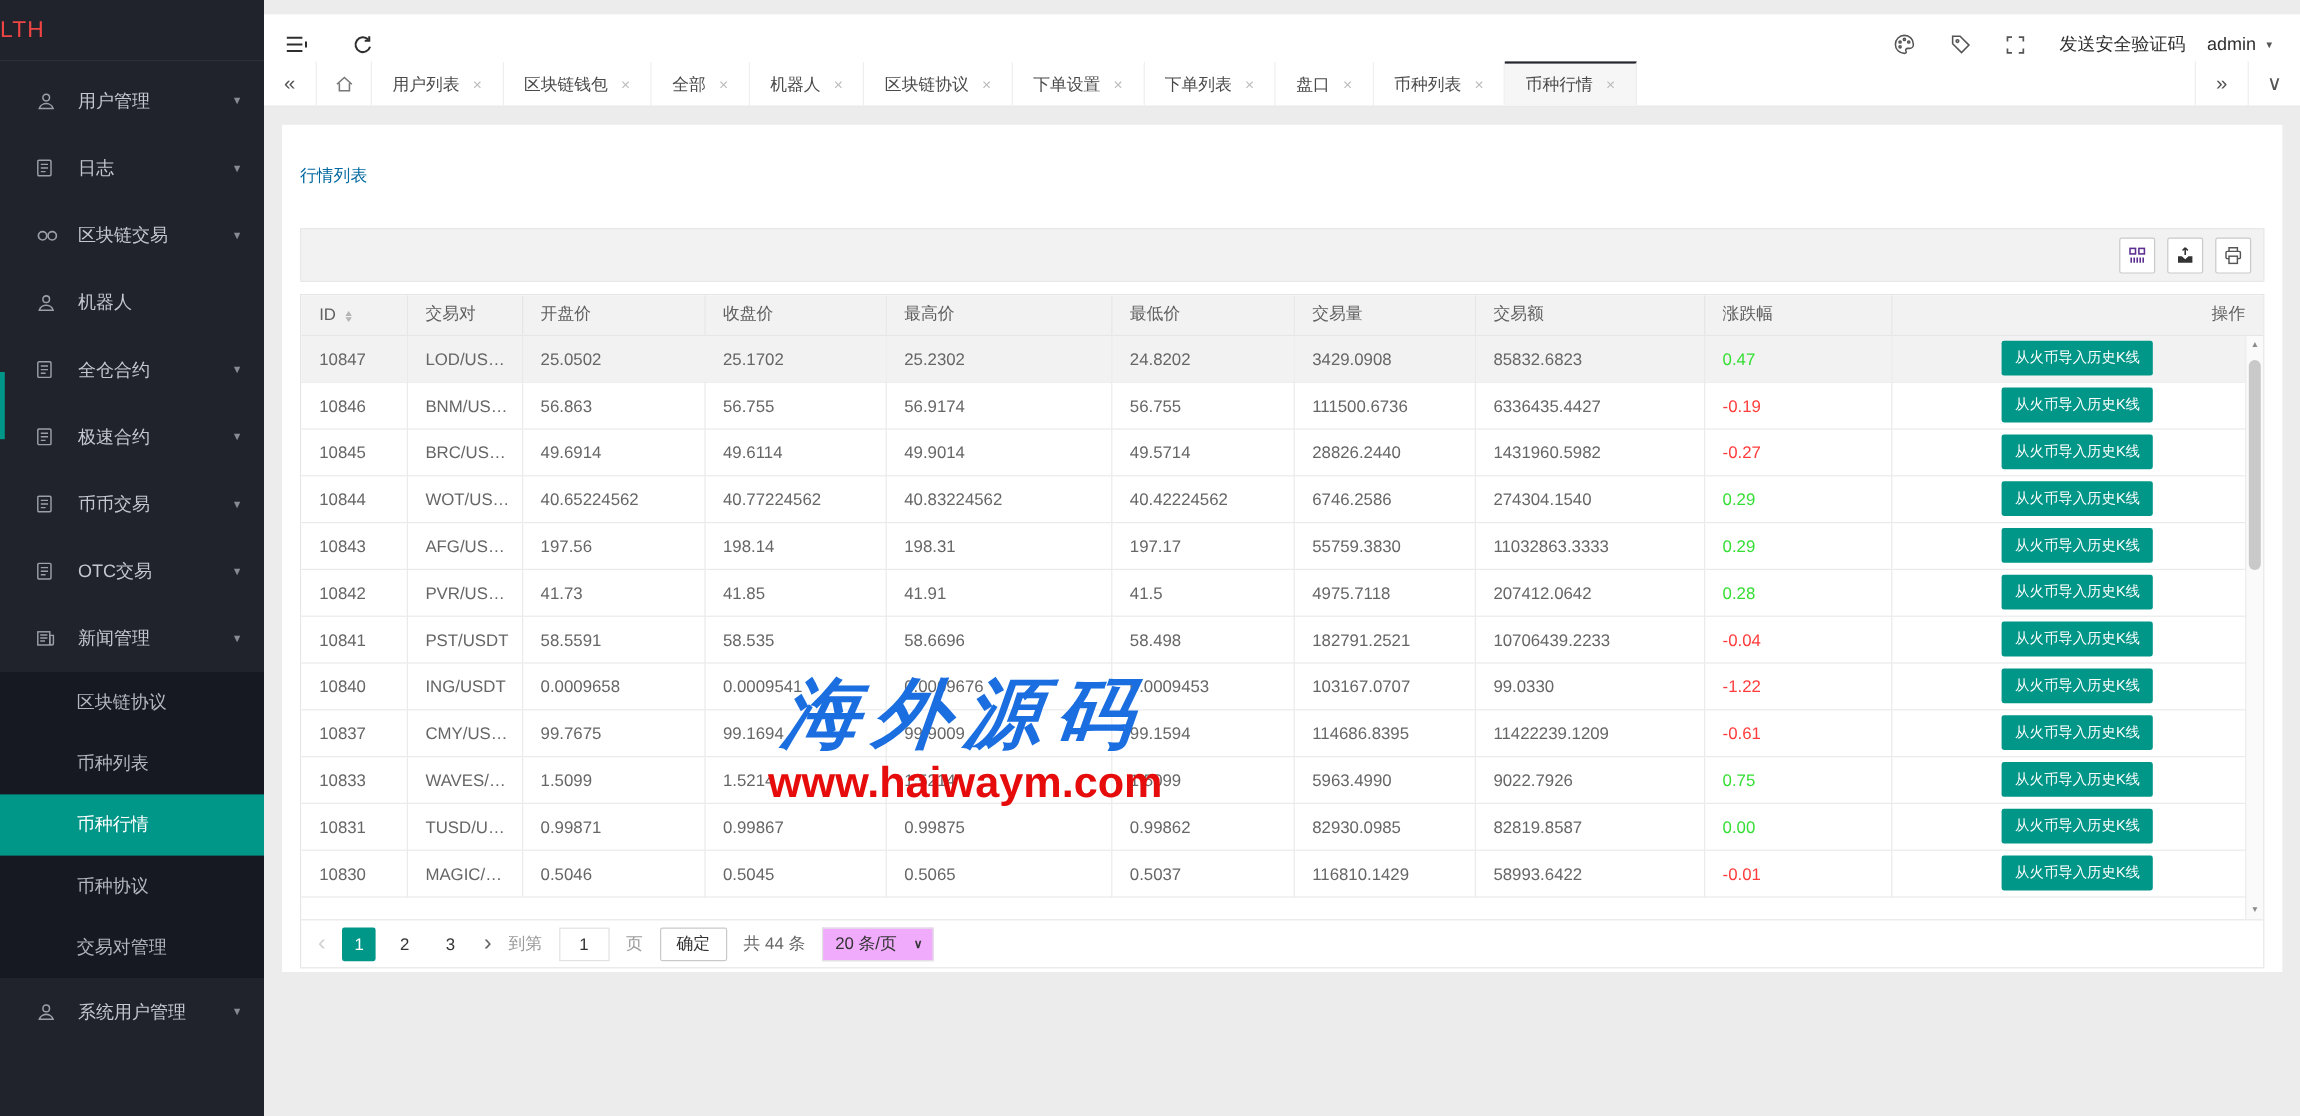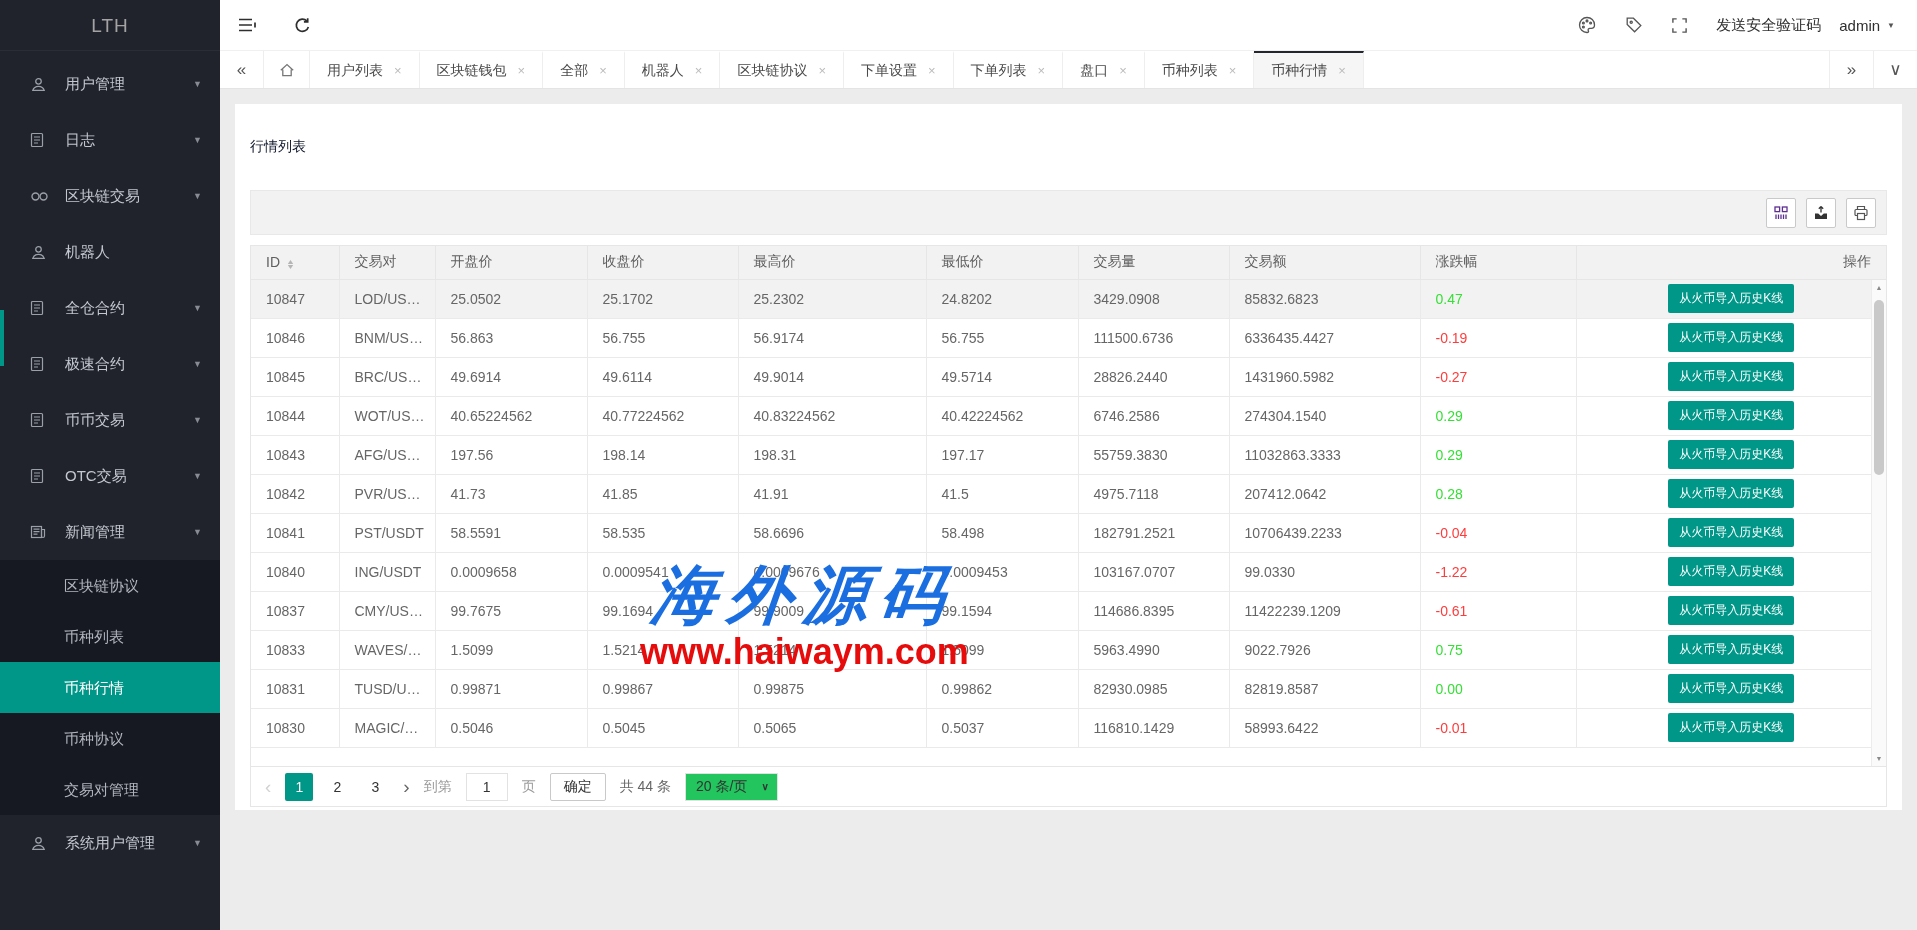--- a/index.html
+++ b/index.html
@@ -4,35 +4,35 @@
 <style>
   * { box-sizing: border-box; margin: 0; padding: 0; }
   html,body { width:1917px; height:930px; overflow:hidden;
     font-family:"Liberation Sans", sans-serif; background:#ececec; }
 
   
   .sidebar { position:absolute; left:0; top:0; width:220px; height:930px;
     background:#21232c; z-index:10; }
   .side-scroll { position:absolute; left:0; top:310px; width:4px; height:56px;
     background:#009688; }
-  .logo { height:51px; line-height:51px; text-align:center; color:#a3a3a3;
+  .logo { height:51px; line-height:51px; color:#ef4444;
     font-size:19px; letter-spacing:1px; border-bottom:1px solid #2a2d38; }
   .menu { margin-top:5px; }
   .menu-item { height:56px; display:flex; align-items:center;
     padding:0 18px 0 30px; color:#c3c7cf; font-size:15px; cursor:pointer; }
   .menu-item .mi-icon { width:22px; margin-right:13px; color:#9aa0a8;
     display:flex; align-items:center; }
   .menu-item .mi-arrow { margin-left:auto; font-size:9px; color:#868b94; }
   .submenu { background:#171922; }
   .submenu-item { height:51px; line-height:51px; padding-left:64px;
     color:#b2b6bf; font-size:15px; cursor:pointer; }
   .submenu-item.active { background:#009688; color:#fff; }
 
   
-  .header { position:absolute; left:220px; top:0; right:0; height:51px;
+  .header { position:absolute; left:220px; top:12px; right:0; height:51px;
     background:#fff; display:flex; align-items:center; border-bottom:1px solid #f0f0f0; }
   .hdr-ic { padding:0 18px; display:flex; align-items:center; cursor:pointer; height:100%; }
   .header-right { margin-left:auto; display:flex; align-items:center; padding-right:22px; }
   .header-right .hdr-ic { padding:0 14px; }
   .send-code { font-size:15px; color:#2f2f2f; margin:0 18px 0 14px; cursor:pointer; }
   .user-box { font-size:15px; color:#2f2f2f; display:flex; align-items:center;
     gap:7px; cursor:pointer; }
   .user-box .caret { font-size:8px; color:#555; }
 
   
@@ -49,21 +49,21 @@
   .tab.active { background:#f6f6f6; border-top:2px solid #23262e; }
   .tab .tab-close { color:#bbb; font-size:13px; }
   .tabbar-right { margin-left:auto; display:flex; }
   .tab-ctl.right { border-right:none; border-left:1px solid #eee; }
 
   
   .content { position:absolute; left:220px; top:89px; right:0; bottom:0;
     background:#ececec; padding:15px; }
   .card { background:#fff; height:706px; position:relative; }
   .card-head { height:86px; display:flex; align-items:center; padding:0 15px; }
-  .card-title { font-size:14px; color:#0f172a; }
+  .card-title { font-size:14px; color:#0369a1; }
 
   .tool-strip { margin:0 15px; height:45px; background:#f2f2f2;
     border:1px solid #e8e8e8; display:flex; align-items:center;
     justify-content:flex-end; gap:10px; padding:0 10px; }
   .tool-btn { width:30px; height:30px; background:#fff; border:1px solid #c9c9c9;
     border-radius:2px; display:flex; align-items:center; justify-content:center;
     cursor:pointer; }
 
   .table-box { margin:10px 15px 0; border:1px solid #e6e6e6; }
   .table-area { height:520px; overflow:hidden; position:relative; }
@@ -101,21 +101,21 @@
   .pg-num { min-width:28px; height:28px; line-height:28px; text-align:center;
     color:#333; cursor:pointer; border-radius:2px; }
   .pg-num.active { background:#009688; color:#fff; }
   .pg-label { color:#9a9a9a; }
   .pg-input { width:42px; height:28px; border:1px solid #e2e2e2; text-align:center;
     font-size:14px; color:#333; outline:none; }
   .pg-confirm { height:28px; padding:0 13px; background:#fff;
     border:1px solid #c9c9c9; border-radius:2px; font-size:14px; color:#333;
     cursor:pointer; font-family:"Liberation Sans", sans-serif; }
   .pg-total { color:#666; }
-  .pg-select { height:28px; border:1px solid #e2e2e2; background:#22c55e;
+  .pg-select { height:28px; border:1px solid #e2e2e2; background:#f0abfc;
     padding:0 8px 0 10px; display:flex; align-items:center; gap:14px;
     font-size:14px; color:#333; cursor:pointer; }
   .pg-select .caret { font-size:10px; color:#333; font-weight:bold; }
 
   
   .watermark { position:absolute; left:640px; top:552px; z-index:60;
     pointer-events:none; text-align:center; }
   .wm1 { font-family:"DejaVu Serif", serif; font-style:italic; font-weight:bold;
     font-size:64px; color:#1a6ee0; letter-spacing:12px; transform:skewX(-6deg);
     white-space:nowrap; }

